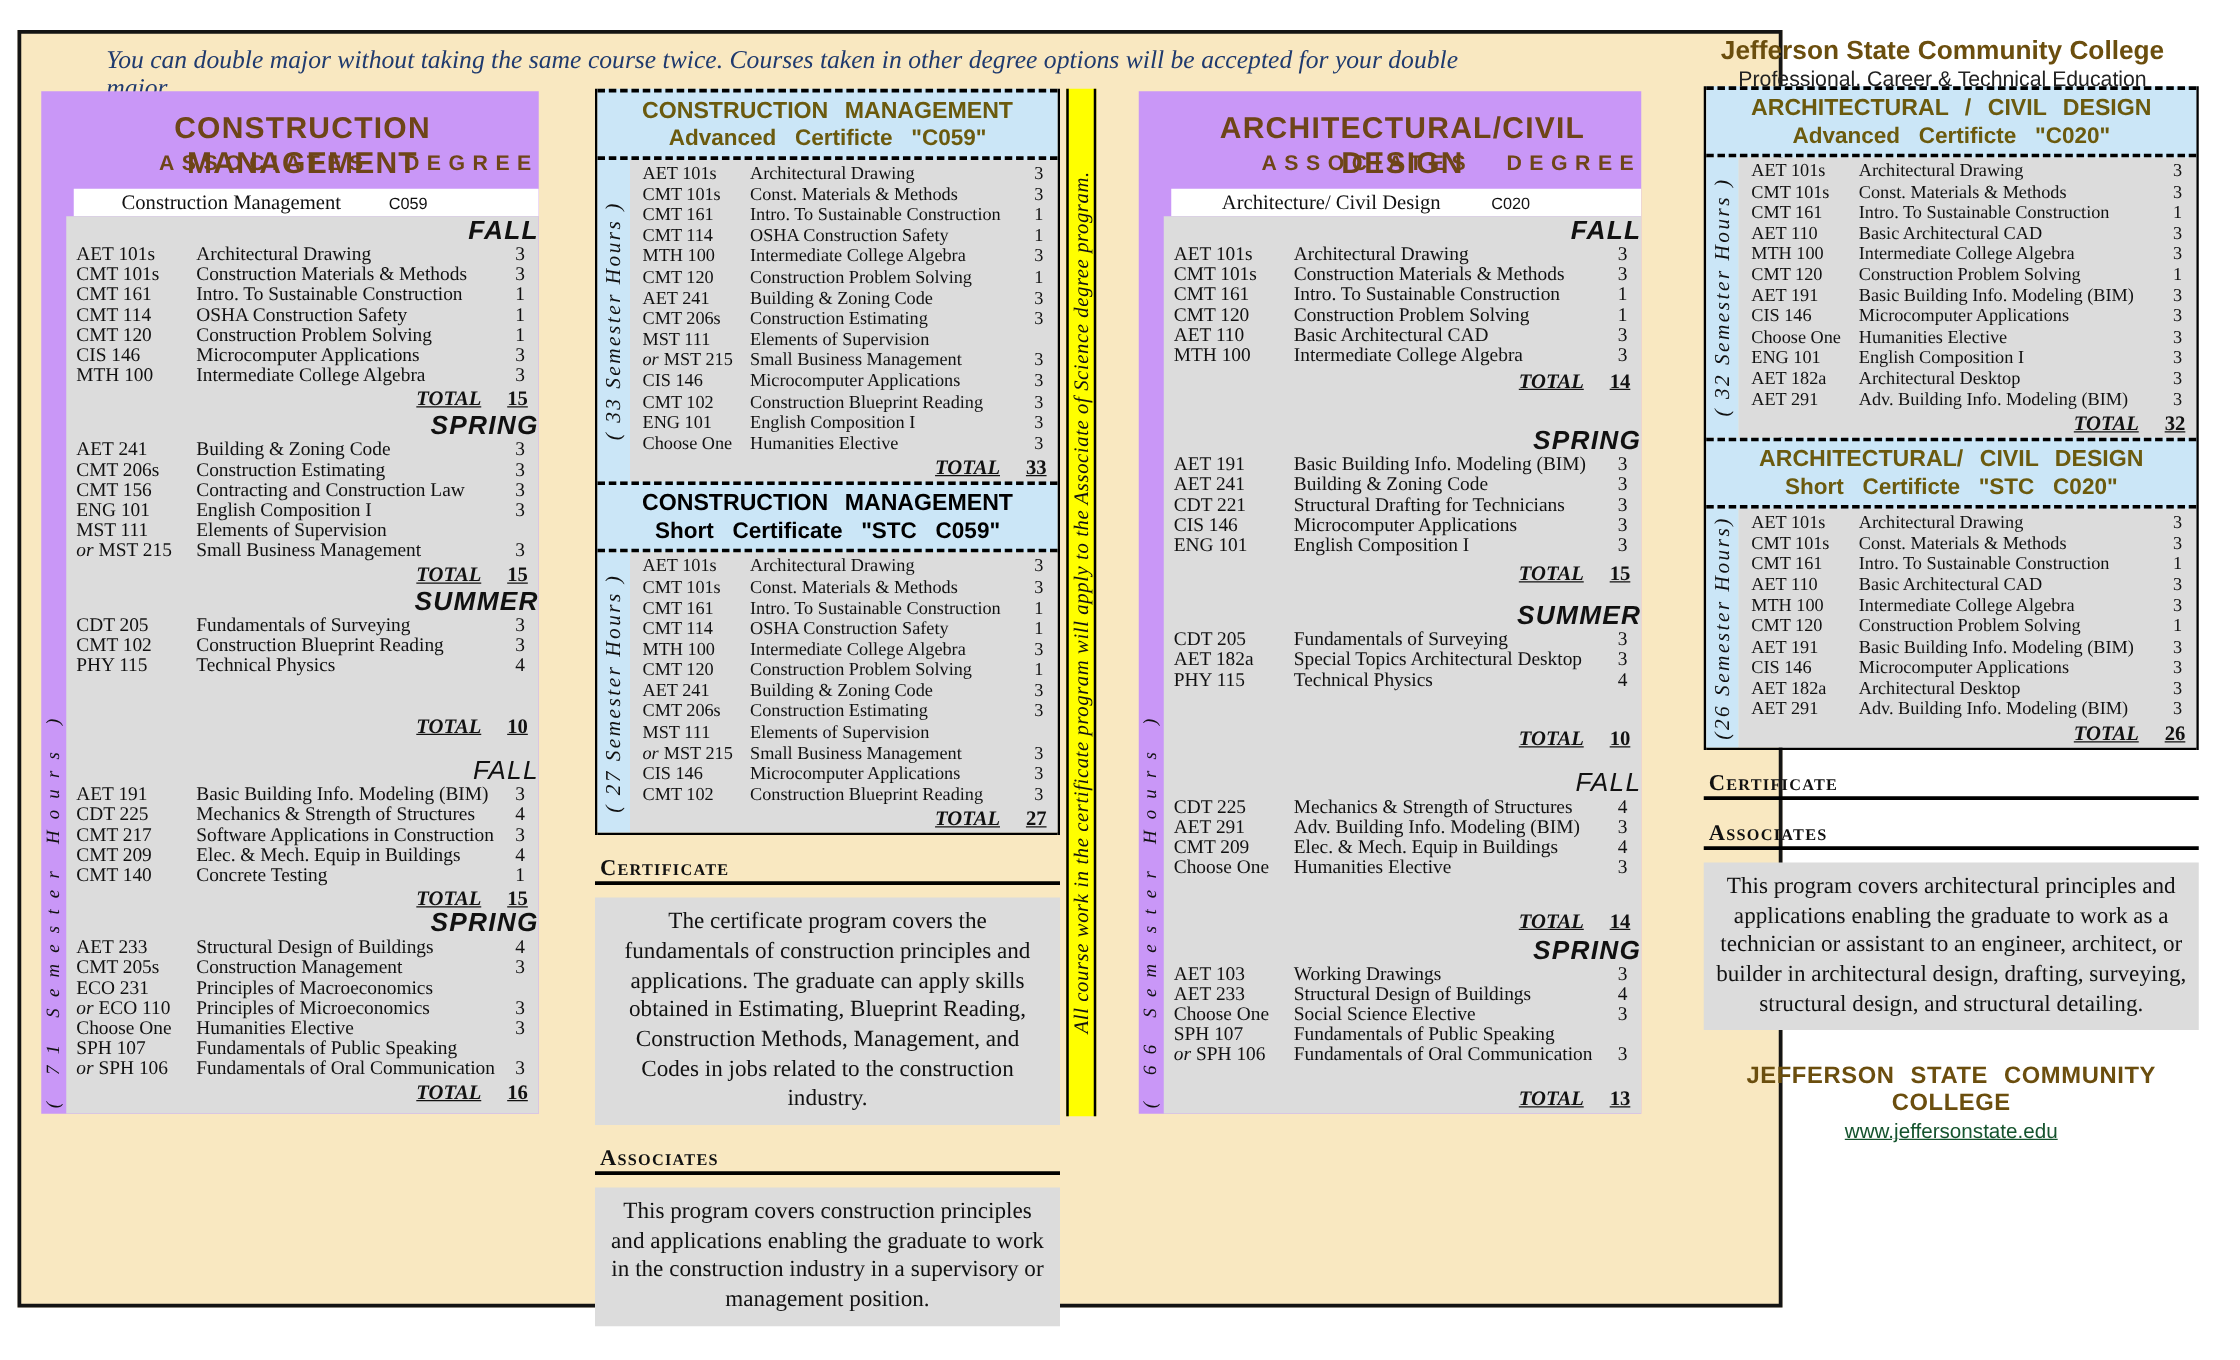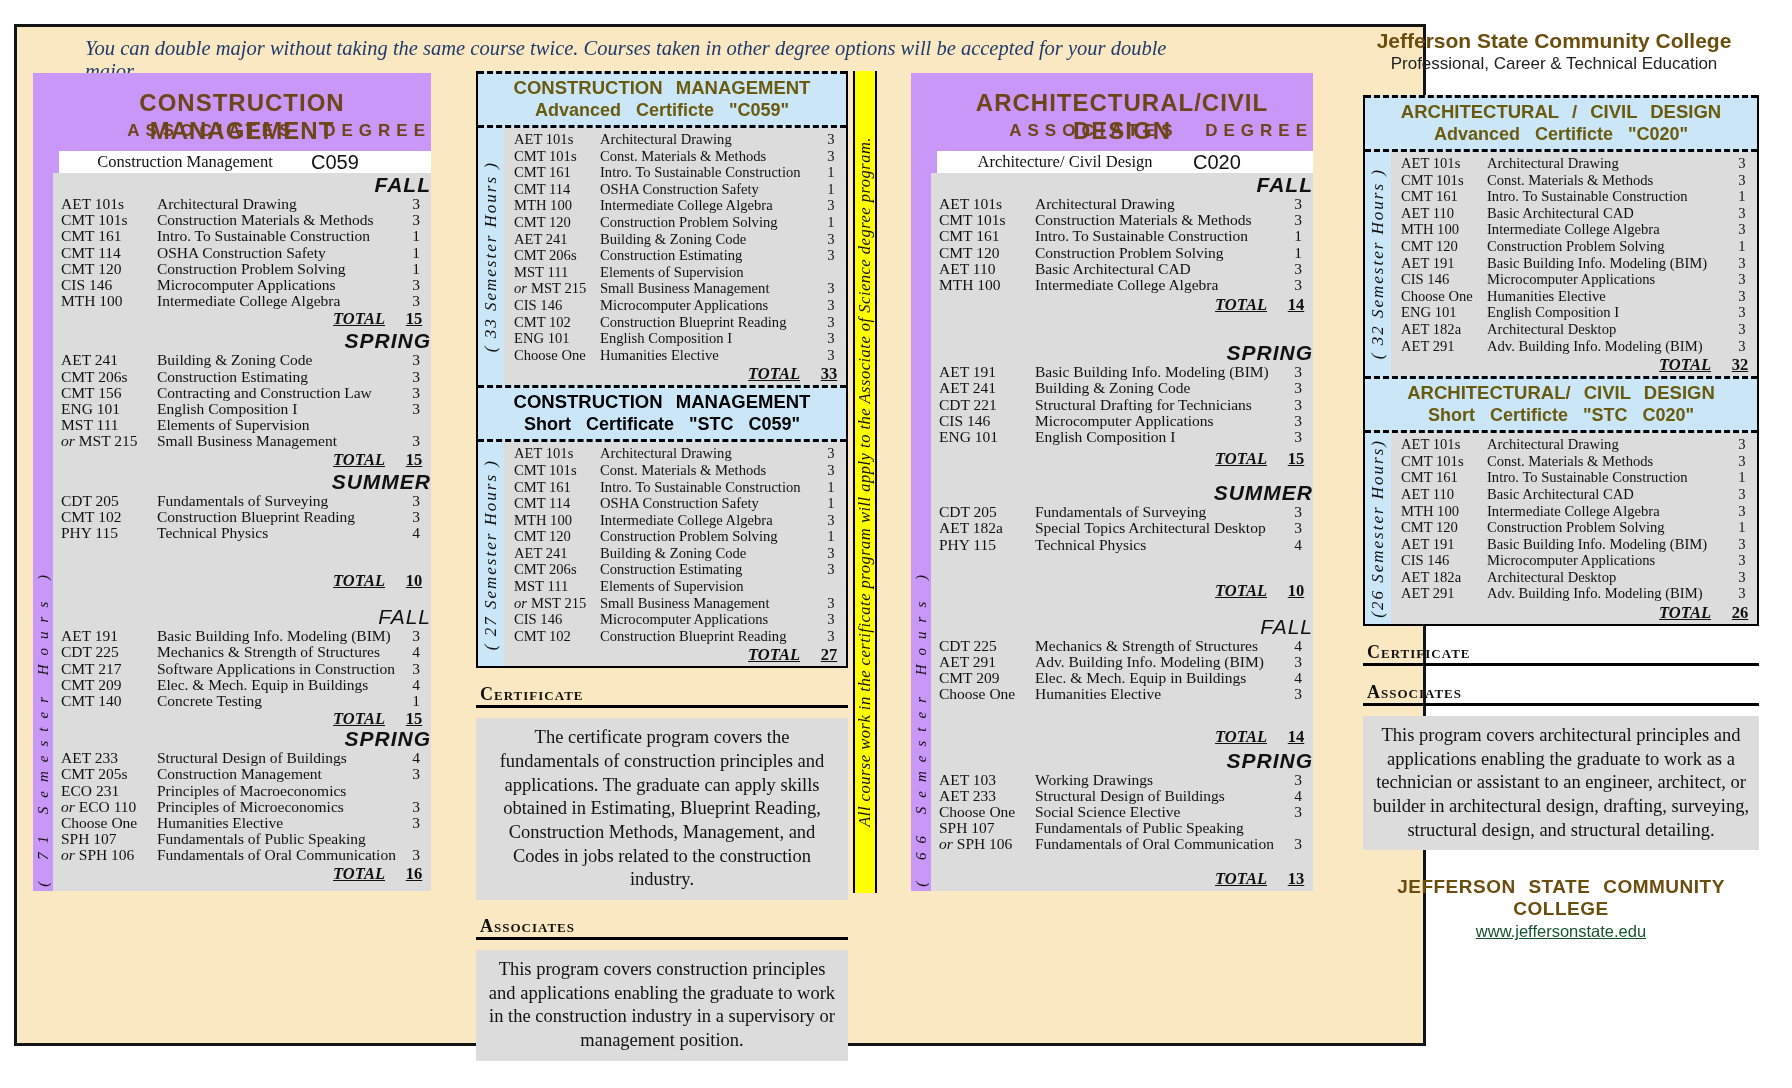--- a/index.html
+++ b/index.html
@@ -14,21 +14,21 @@
 
   
   .dpanel{position:absolute;background:#C997F7;overflow:hidden;}
   .dpanel .vstrip{position:absolute;left:0;top:0;bottom:0;width:20px;display:flex;align-items:center;justify-content:flex-end;flex-direction:column;padding-bottom:4px;box-sizing:border-box;}
   .vtxt{writing-mode:vertical-rl;transform:rotate(180deg);font-style:italic;font-family:"Liberation Serif",serif;white-space:nowrap;}
   .dpanel .vtxt{font-size:15px;letter-spacing:9px;color:#111;}
   .dtitle{position:absolute;left:20px;right:0;top:16px;text-align:center;font-family:"Liberation Sans",sans-serif;font-weight:bold;font-size:24px;letter-spacing:1px;word-spacing:9px;color:#6E4518;}
   .dsub{position:absolute;left:20px;right:0;top:48px;text-align:right;font-family:"Liberation Sans",sans-serif;font-weight:bold;font-size:17px;letter-spacing:6px;word-spacing:16px;color:#6E4518;}
   .codebar{position:absolute;left:26px;right:0;top:78px;height:22px;background:#fff;display:flex;align-items:center;}
   .codebar .pname{flex:1;text-align:center;font-size:16.5px;font-family:"Liberation Serif",serif;}
-  .codebar .pcode{width:120px;font-family:"Liberation Sans",sans-serif;font-size:20px;}
+  .codebar .pcode{width:120px;font-family:"Liberation Sans",sans-serif;font-size:13px;}
   .graybox{position:absolute;left:20px;right:0;top:100px;bottom:0;background:#DCDCDC;overflow:hidden;padding-top:1px;}
 
   
   .tterm{margin:0;text-align:right;font-family:"Liberation Sans",sans-serif;font-style:italic;font-weight:bold;font-size:21px;line-height:22px;letter-spacing:1px;}
   .tterm.light{font-weight:normal;}
   .crow{display:flex;line-height:16.2px;font-size:15.5px;}
   .crow .ccode{flex:none;width:104px;padding-left:8px;box-sizing:border-box;}
   .crow .cname{flex:1;}
   .crow .ccr{flex:none;width:30px;text-align:center;}
   .orp{font-style:italic;padding-right:4px;}
@@ -678,21 +678,21 @@
               <span class="cname">Fundamentals of Oral Communication</span>
               <span class="ccr">3</span>
             </div>
           </div>
         <div class="trow mt16"><span class="tlbl">TOTAL</span><span class="tval">13</span></div>
       </section>
 
     </div>
   </div>
 
-  <div class="certcol" style="left:1346px;top:42px;width:396px;margin-top:26px;">
+  <div class="certcol" style="left:1346px;top:42px;width:396px;">
     <div class="certbox">
       <div class="bluehead">
         <div class="h1 olivetxt">ARCHITECTURAL / CIVIL DESIGN</div>
         <div class="h2 olivetxt">Advanced Certificte "C020"</div>
       </div>
       <div class="cbody">
         <div class="bstrip">
               <span class="vtxt">( 32 Semester Hours )</span>
             </div>
         <div class="clist">

